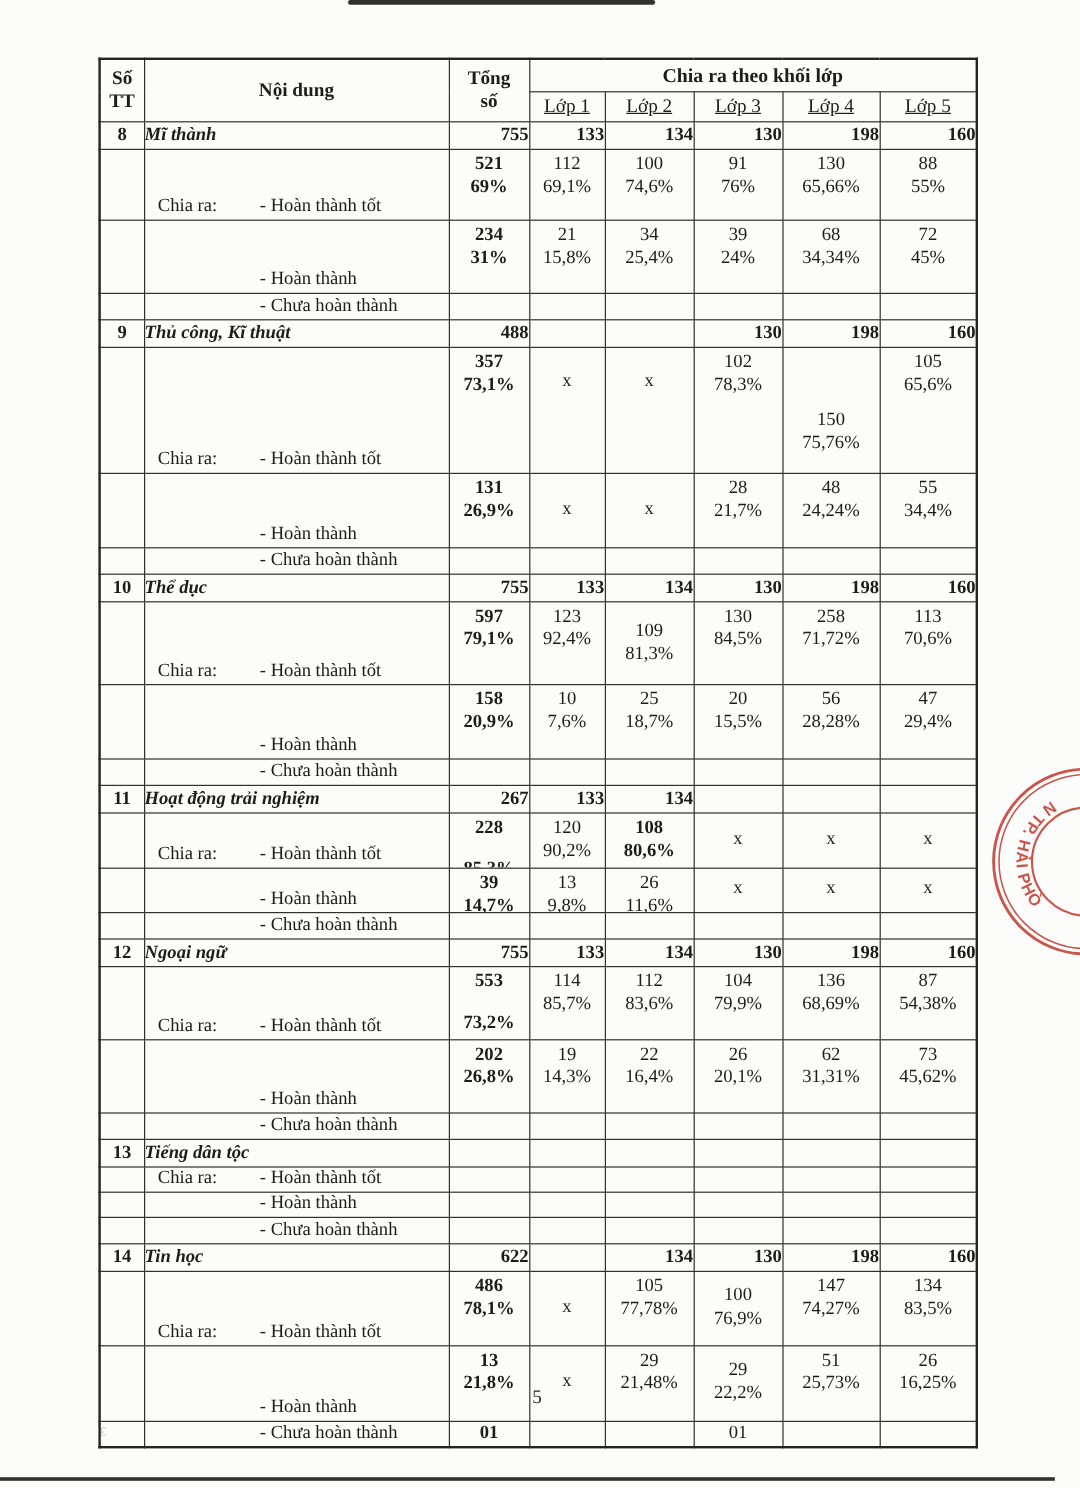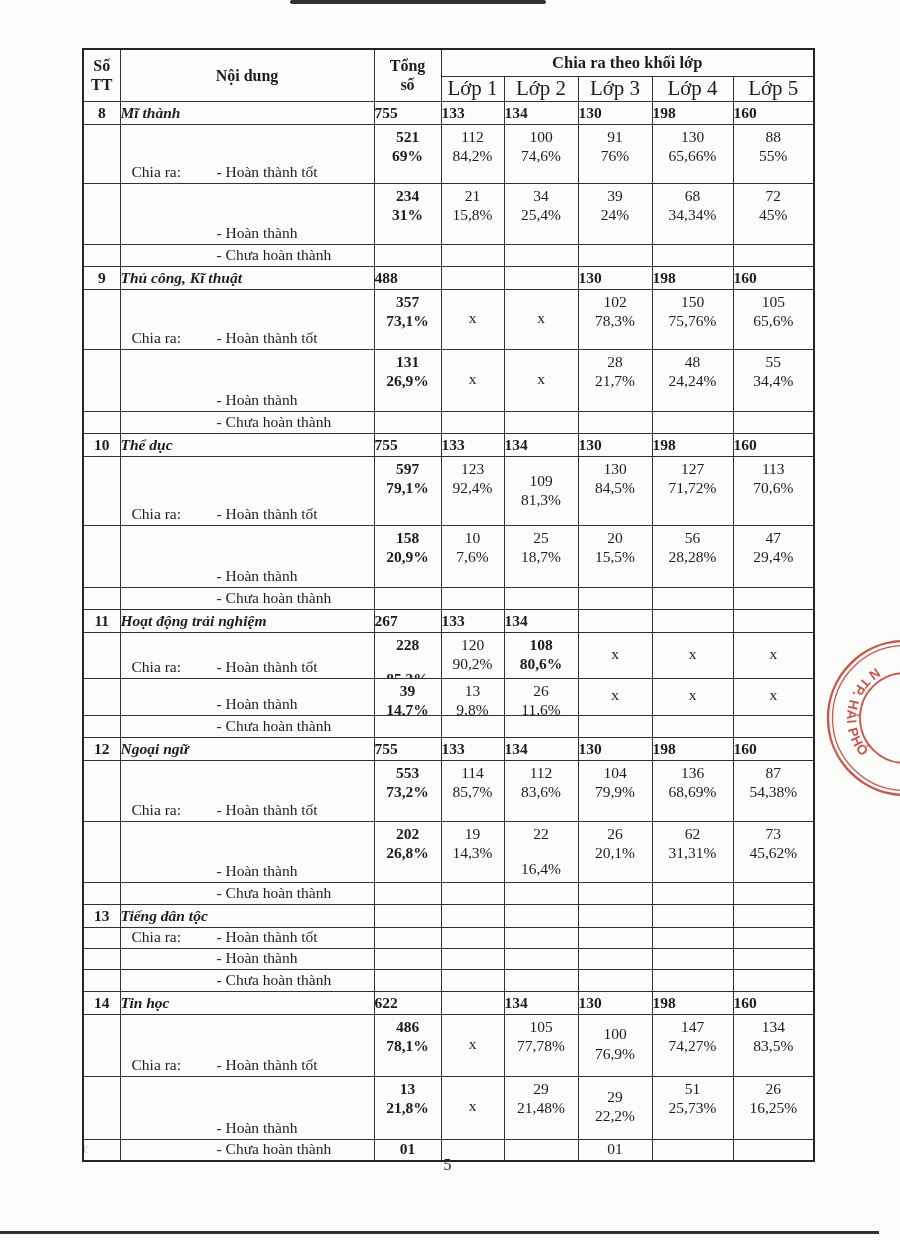--- a/index.html
+++ b/index.html
@@ -18,23 +18,23 @@
   table.results{
     position:absolute;left:82px;top:48px;width:731px;
     border-collapse:collapse;table-layout:fixed;
     border:2px solid #242424;
   }
   table.results th, table.results td{
     border:1.5px solid #303030;padding:0;overflow:hidden;
   }
   thead th{font-weight:bold;font-size:16px;text-align:center;vertical-align:middle;line-height:19px;}
   thead th.grp{font-size:16.5px;}
-  thead th.cls-h{font-weight:normal;font-size:21px;}
+  thead th.cls-h{font-weight:normal;font-size:16px;text-decoration:underline;}
   tbody{font-size:15.5px;}
-  .c{text-align:left;}
+  .c{text-align:right;}
   .b{font-weight:bold;}
   .rel{position:relative;}
   td{vertical-align:middle;}
   .subject-row td{font-weight:bold;}
   .subj-name{font-weight:bold;font-style:italic;padding-left:12px;text-align:left;}
   .no{text-align:center;}
   .vcell{vertical-align:top;}
   .vals{display:flex;flex-direction:column;justify-content:flex-start;align-items:center;
         padding-top:2px;box-sizing:border-box;line-height:19.5px;}
   .vals.mid{justify-content:center;padding-top:0;}
@@ -105,21 +105,21 @@
         </td>
         <td class="vcell">
           <div class="vals b" style="height: 55px;">
             <div class="vline">521</div>
             <div class="vline">69%</div>
           </div>
         </td>
         <td class="vcell">
           <div class="vals" style="height: 55px;">
             <div class="vline">112</div>
-            <div class="vline">84,2%</div>
+            <div class="vline">69,1%</div>
           </div>
         </td>
         <td class="vcell">
           <div class="vals" style="height: 55px;">
             <div class="vline">100</div>
             <div class="vline">74,6%</div>
           </div>
         </td>
         <td class="vcell">
           <div class="vals" style="height: 55px;">
@@ -238,21 +238,21 @@
             <div class="vline">x</div>
           </div>
         </td>
         <td class="vcell">
           <div class="vals" style="height: 56px;">
             <div class="vline">102</div>
             <div class="vline">78,3%</div>
           </div>
         </td>
         <td class="vcell">
-          <div class="vals" style="height: 56px;">
+          <div class="vals" style="height: 56px; margin-top: 48px;">
             <div class="vline">150</div>
             <div class="vline">75,76%</div>
           </div>
         </td>
         <td class="vcell">
           <div class="vals" style="height: 56px;">
             <div class="vline">105</div>
             <div class="vline">65,6%</div>
           </div>
         </td>
@@ -356,21 +356,21 @@
           </div>
         </td>
         <td class="vcell">
           <div class="vals" style="height: 56px;">
             <div class="vline">130</div>
             <div class="vline">84,5%</div>
           </div>
         </td>
         <td class="vcell">
           <div class="vals" style="height: 56px;">
-            <div class="vline">127</div>
+            <div class="vline">258</div>
             <div class="vline">71,72%</div>
           </div>
         </td>
         <td class="vcell">
           <div class="vals" style="height: 56px;">
             <div class="vline">113</div>
             <div class="vline">70,6%</div>
           </div>
         </td>
       </tr>
@@ -563,21 +563,21 @@
         <td class="c">198</td>
         <td class="c">160</td>
       </tr>
       <tr style="height: 61px;">
         <td class="rel"></td>
         <td class="name-cell rel">
           <span class="chia-label">Chia ra:</span>
           <span class="sub-label">- Hoàn thành tốt</span>
         </td>
         <td class="vcell">
-          <div class="vals b" style="height: 57px;">
+          <div class="vals b" style="height: 57px; justify-content: space-between;">
             <div class="vline">553</div>
             <div class="vline">73,2%</div>
           </div>
         </td>
         <td class="vcell">
           <div class="vals" style="height: 57px;">
             <div class="vline">114</div>
             <div class="vline">85,7%</div>
           </div>
         </td>
@@ -617,21 +617,21 @@
             <div class="vline">26,8%</div>
           </div>
         </td>
         <td class="vcell">
           <div class="vals" style="height: 57px;">
             <div class="vline">19</div>
             <div class="vline">14,3%</div>
           </div>
         </td>
         <td class="vcell">
-          <div class="vals" style="height: 57px; justify-content: space-between;">
+          <div class="vals" style="height: 57px;">
             <div class="vline">22</div>
             <div class="vline">16,4%</div>
           </div>
         </td>
         <td class="vcell">
           <div class="vals" style="height: 57px;">
             <div class="vline">26</div>
             <div class="vline">20,1%</div>
           </div>
         </td>

